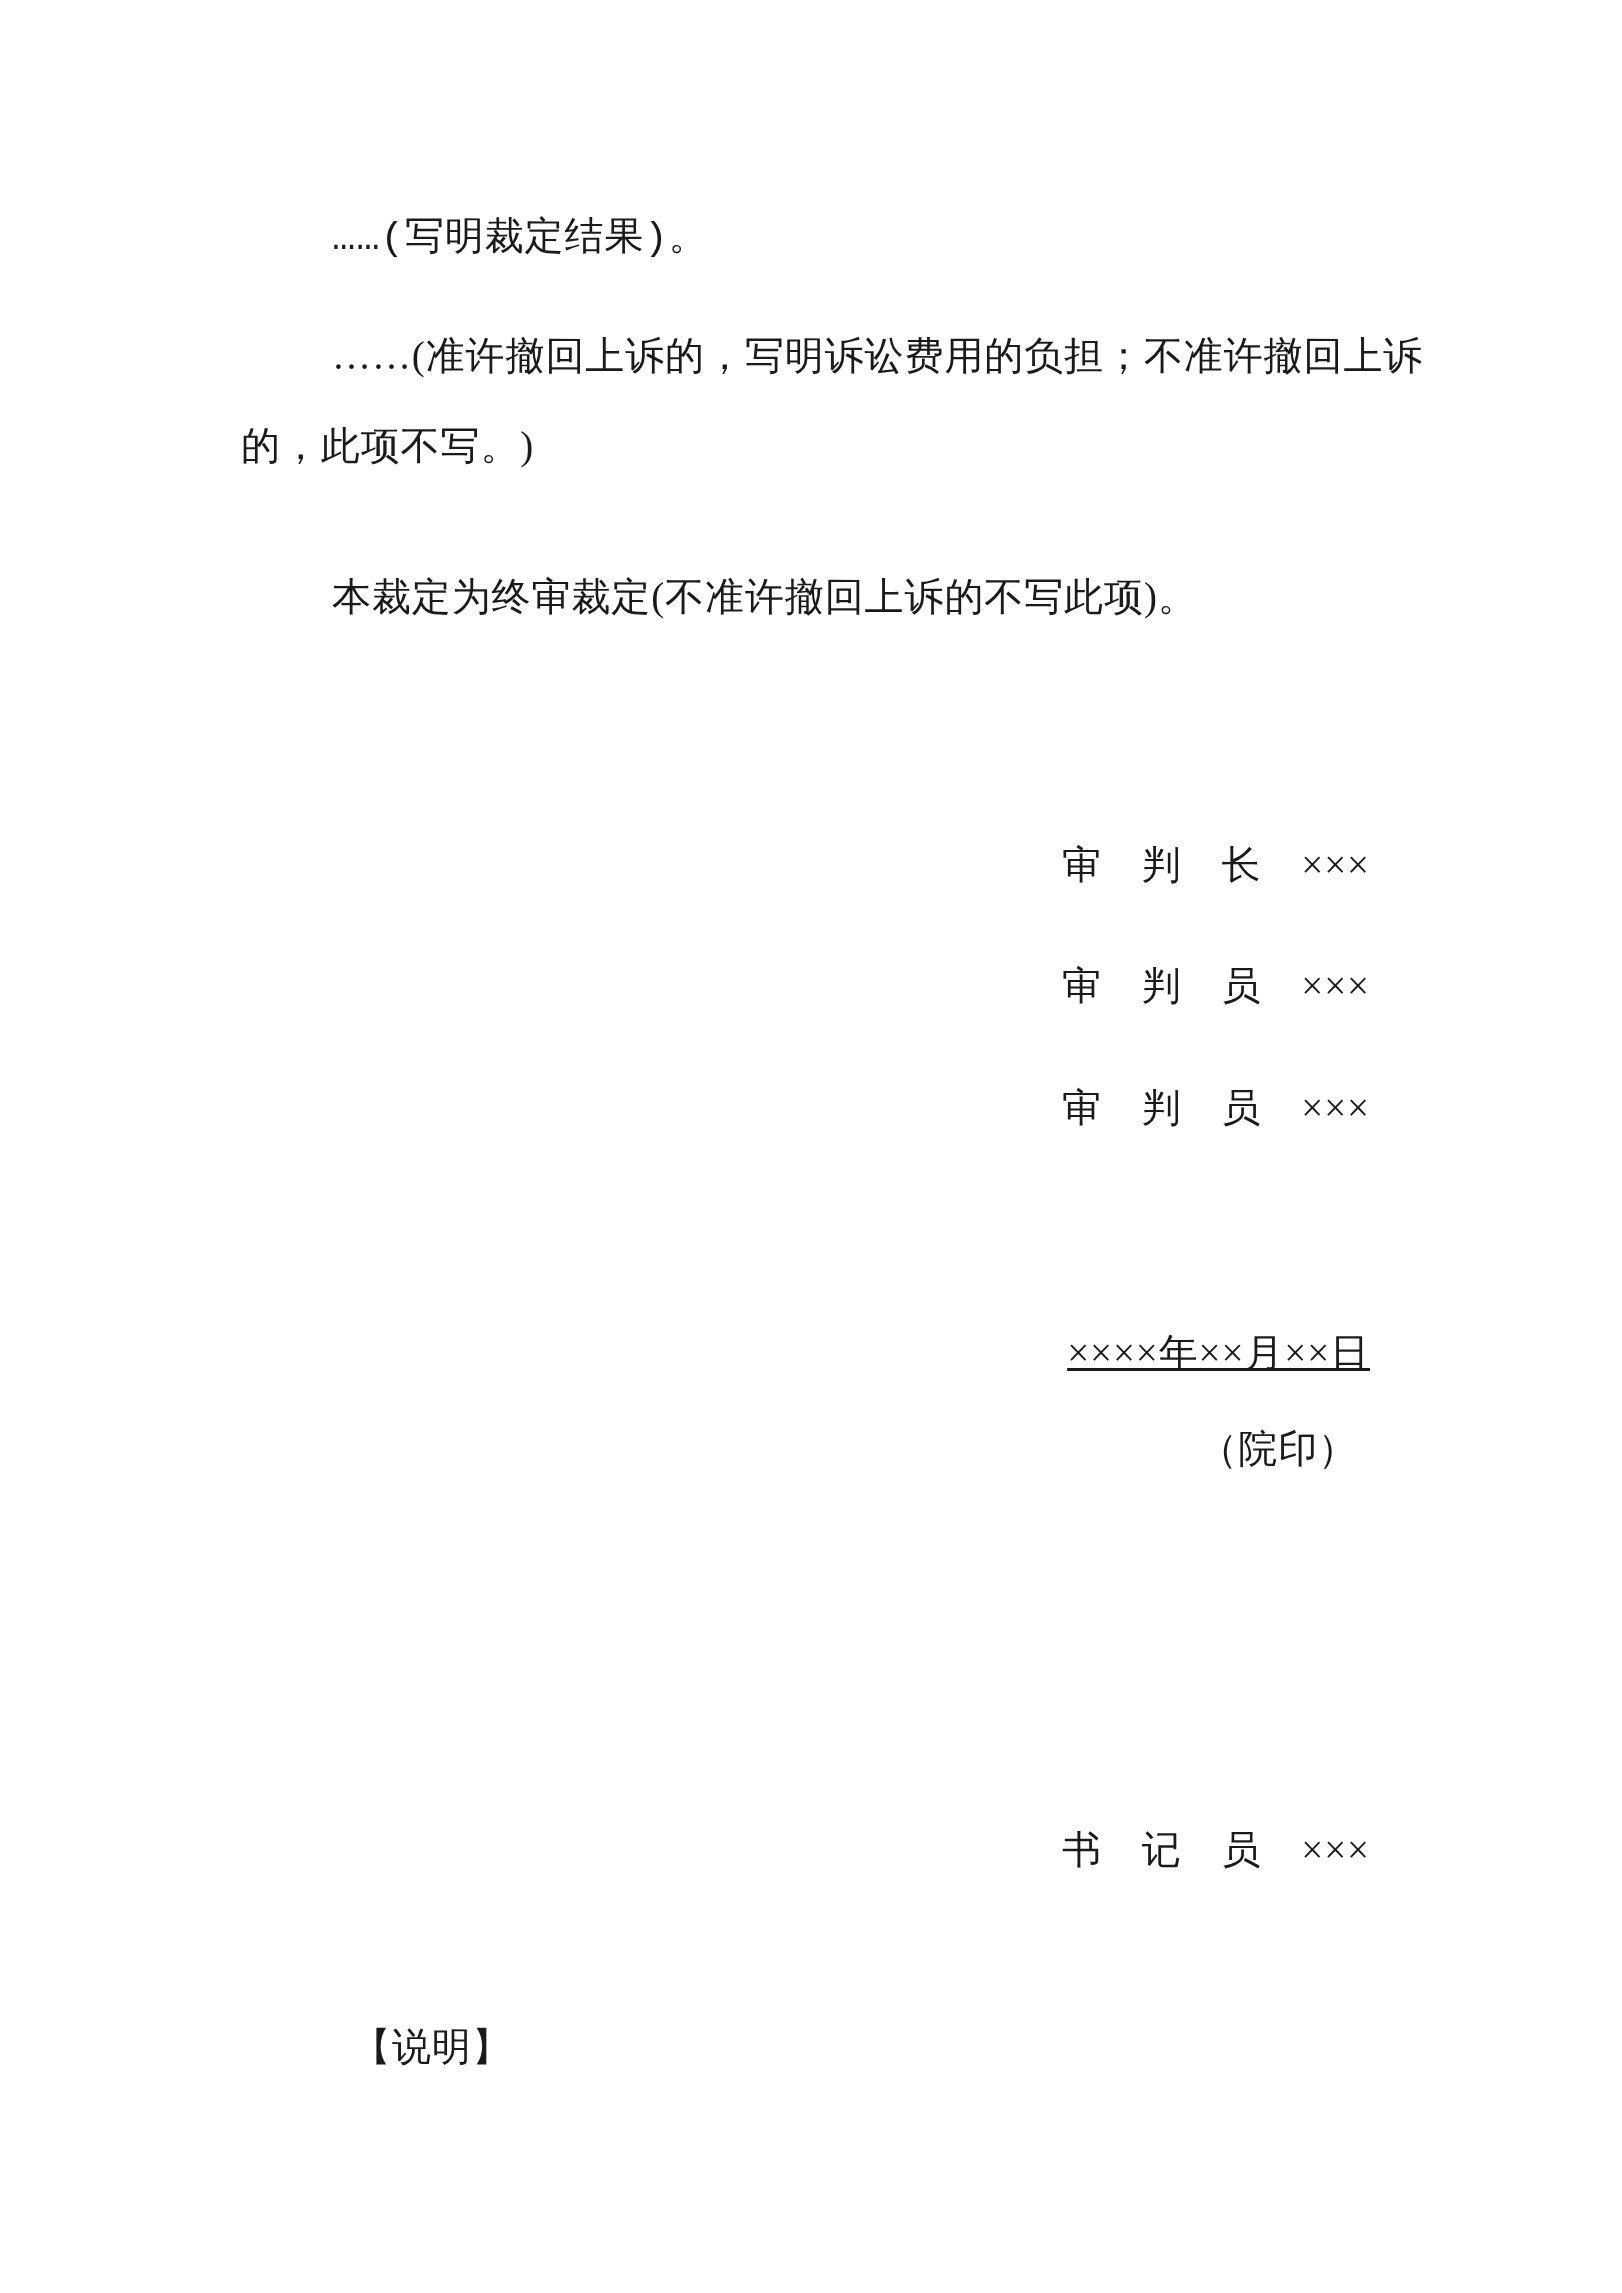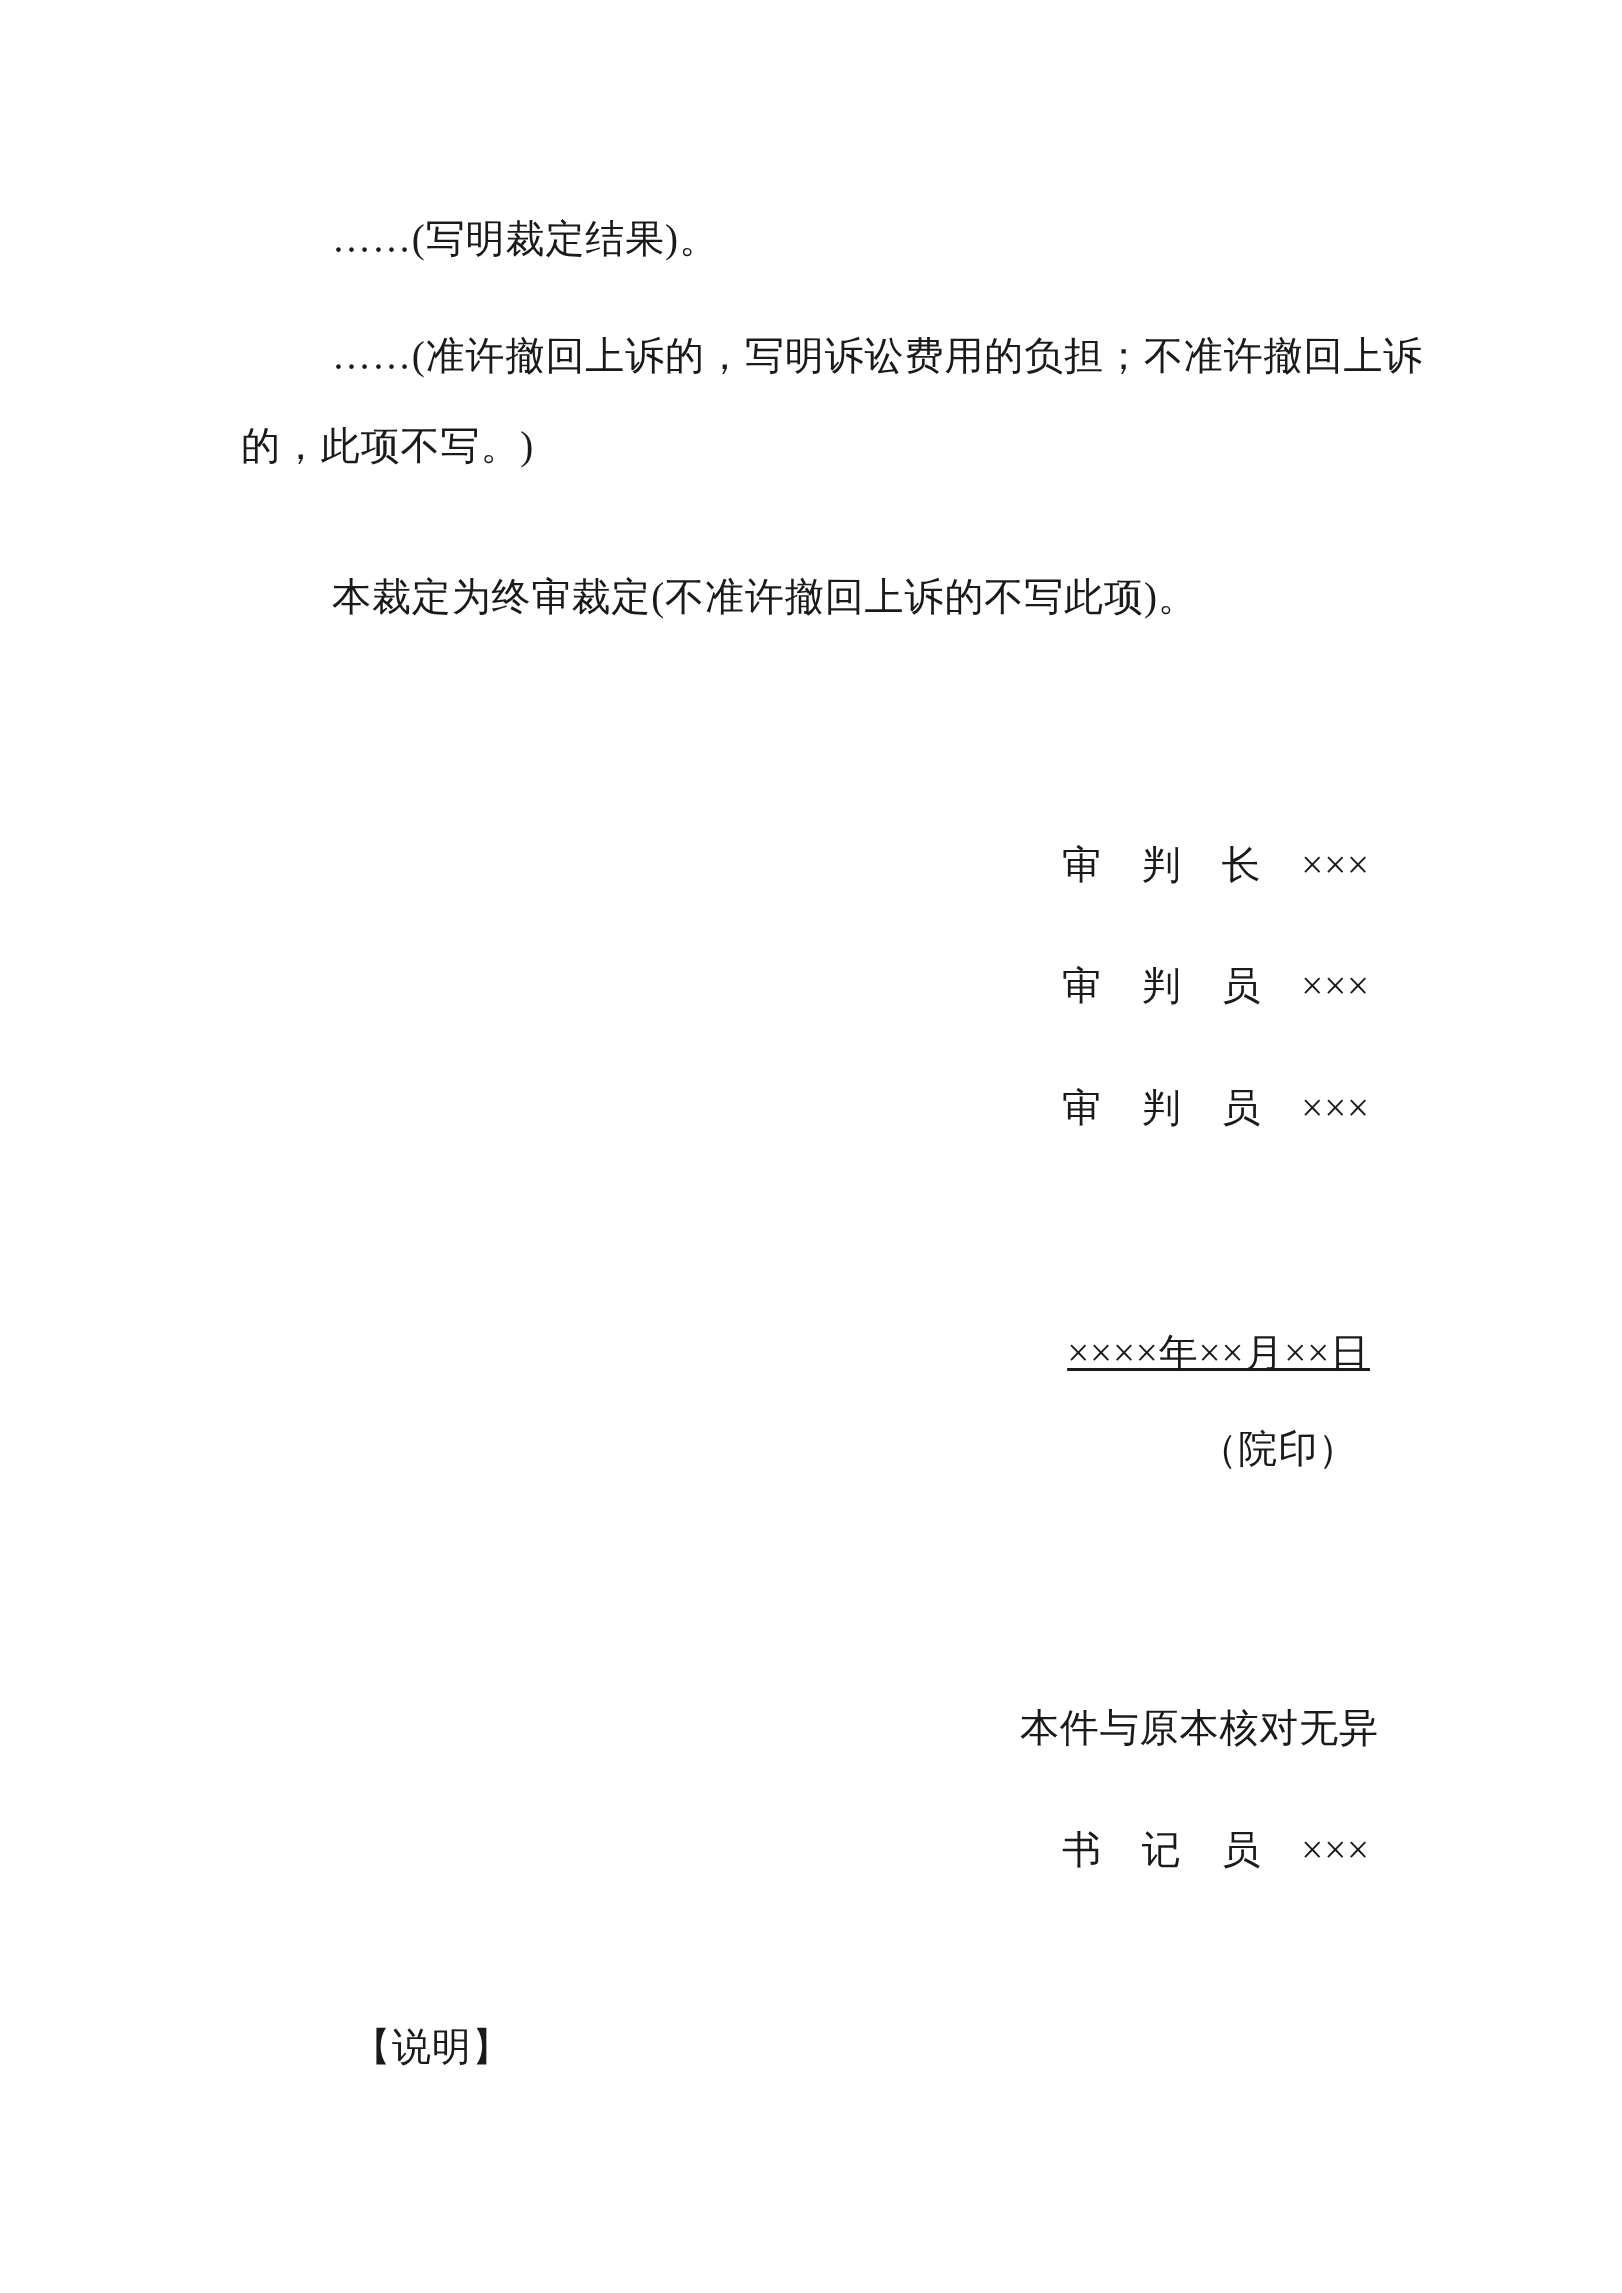--- a/index.html
+++ b/index.html
@@ -19,21 +19,21 @@
   }
   .line {
     position: absolute;
     line-height: 1.1;
     white-space: pre;
     letter-spacing: 0.9px;
   }
   
   .p-indent   { left: 332px; }
   .p-flushleft{ left: 241px; font-family: Liberation Serif, serif; }
-  #p1   { top: 218px; }
+  #p1   { top: 218px; font-family: Liberation Mono, monospace; }
   #p2l1 { top: 335px; }
   #p2l2 { top: 425px; }
   #p3   { top: 576px; }
   
   .r-align { right: 253px; text-align: left; margin-top: 48px; }
   #sig1  { top: 796px; }
   #sig2  { top: 917px; }
   #sig3  { top: 1039px; }
   #date  { top: 1284px; text-decoration: underline; }
   #seal  { top: 1380px; right: 265px; }
@@ -58,20 +58,19 @@
   <div class="line r-align" id="sig1">审　判　长　×××</div>
 
   <div class="line r-align" id="sig2">审　判　员　×××</div>
 
   <div class="line r-align" id="sig3">审　判　员　×××</div>
 
   <div class="line r-align" id="date">××××年××月××日</div>
 
   <div class="line r-align" id="seal">（院印）</div>
 
-  <div class="line r-align" id="verify">本件与原本核对无异</div>
 
   <div class="line r-align" id="clerk">书　记　员　×××</div>
 
   <div class="line" id="notes">【说明】</div>
 
 </div>
 
 
 </body></html>

